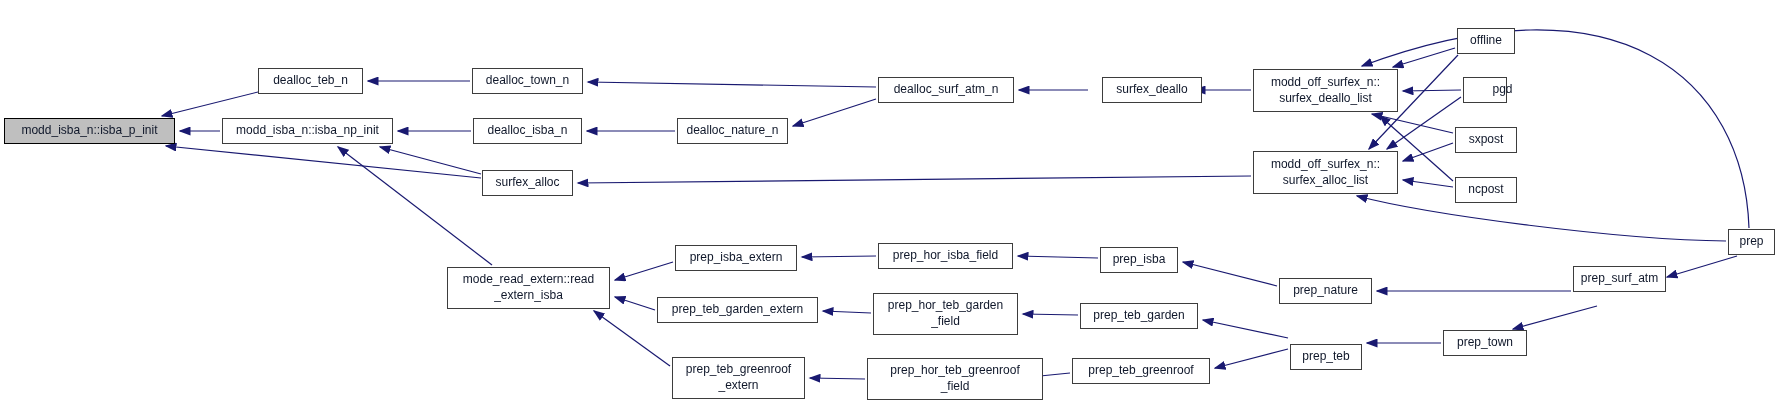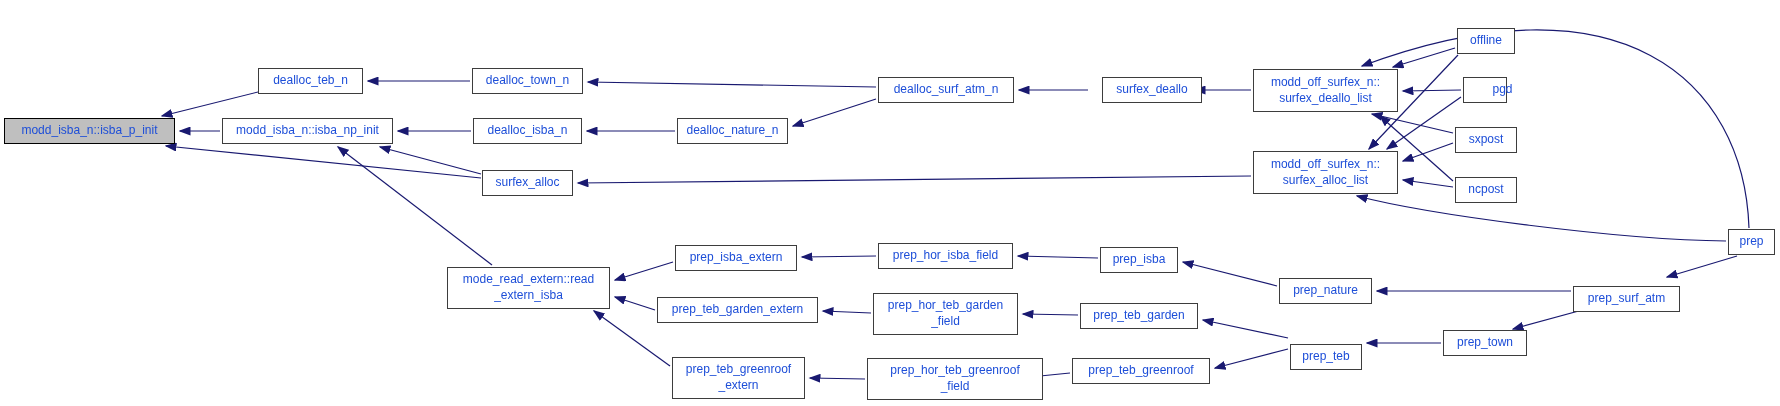--- a/index.html
+++ b/index.html
@@ -10,21 +10,21 @@
     font-family:"Liberation Sans", sans-serif;
     overflow:hidden;
   }
   #edge-layer{position:absolute;left:0;top:0;width:1780px;height:406px;}
   #node-layer{position:absolute;left:0;top:0;width:1780px;height:406px;}
   .node{
     position:absolute;
     box-sizing:border-box;
     background:#ffffff;
     border:1px solid #3d3d3d;
-    color:#1d4ed8;
+    color:#0f172a;
     font-size:12px;
     line-height:1.3;
     display:flex;
     flex-direction:column;
     align-items:center;
     justify-content:center;
     white-space:nowrap;
     text-align:center;
     cursor:pointer;
   }
@@ -162,21 +162,21 @@
       </div>
       <div class="node" style="left: 1080px; top: 303px; width: 118px; height: 26px;">
         <div>prep_teb_garden</div>
       </div>
       <div class="node" style="left: 1290px; top: 344px; width: 72px; height: 26px;">
         <div>prep_teb</div>
       </div>
       <div class="node" style="left: 1443px; top: 330px; width: 84px; height: 26px;">
         <div>prep_town</div>
       </div>
-      <div class="node" style="left: 1573px; top: 286px; width: 107px; height: 26px;">
+      <div class="node" style="left: 1573px; top: 266px; width: 93px; height: 26px;">
         <div>prep_surf_atm</div>
       </div>
       <div class="node" style="left: 672px; top: 357px; width: 133px; height: 42px;">
         <div>prep_teb_greenroof</div>
         <div>_extern</div>
       </div>
       <div class="node" style="left: 867px; top: 358px; width: 176px; height: 42px; text-align: center;">
         <div>prep_hor_teb_greenroof</div>
         <div>_field</div>
       </div>

